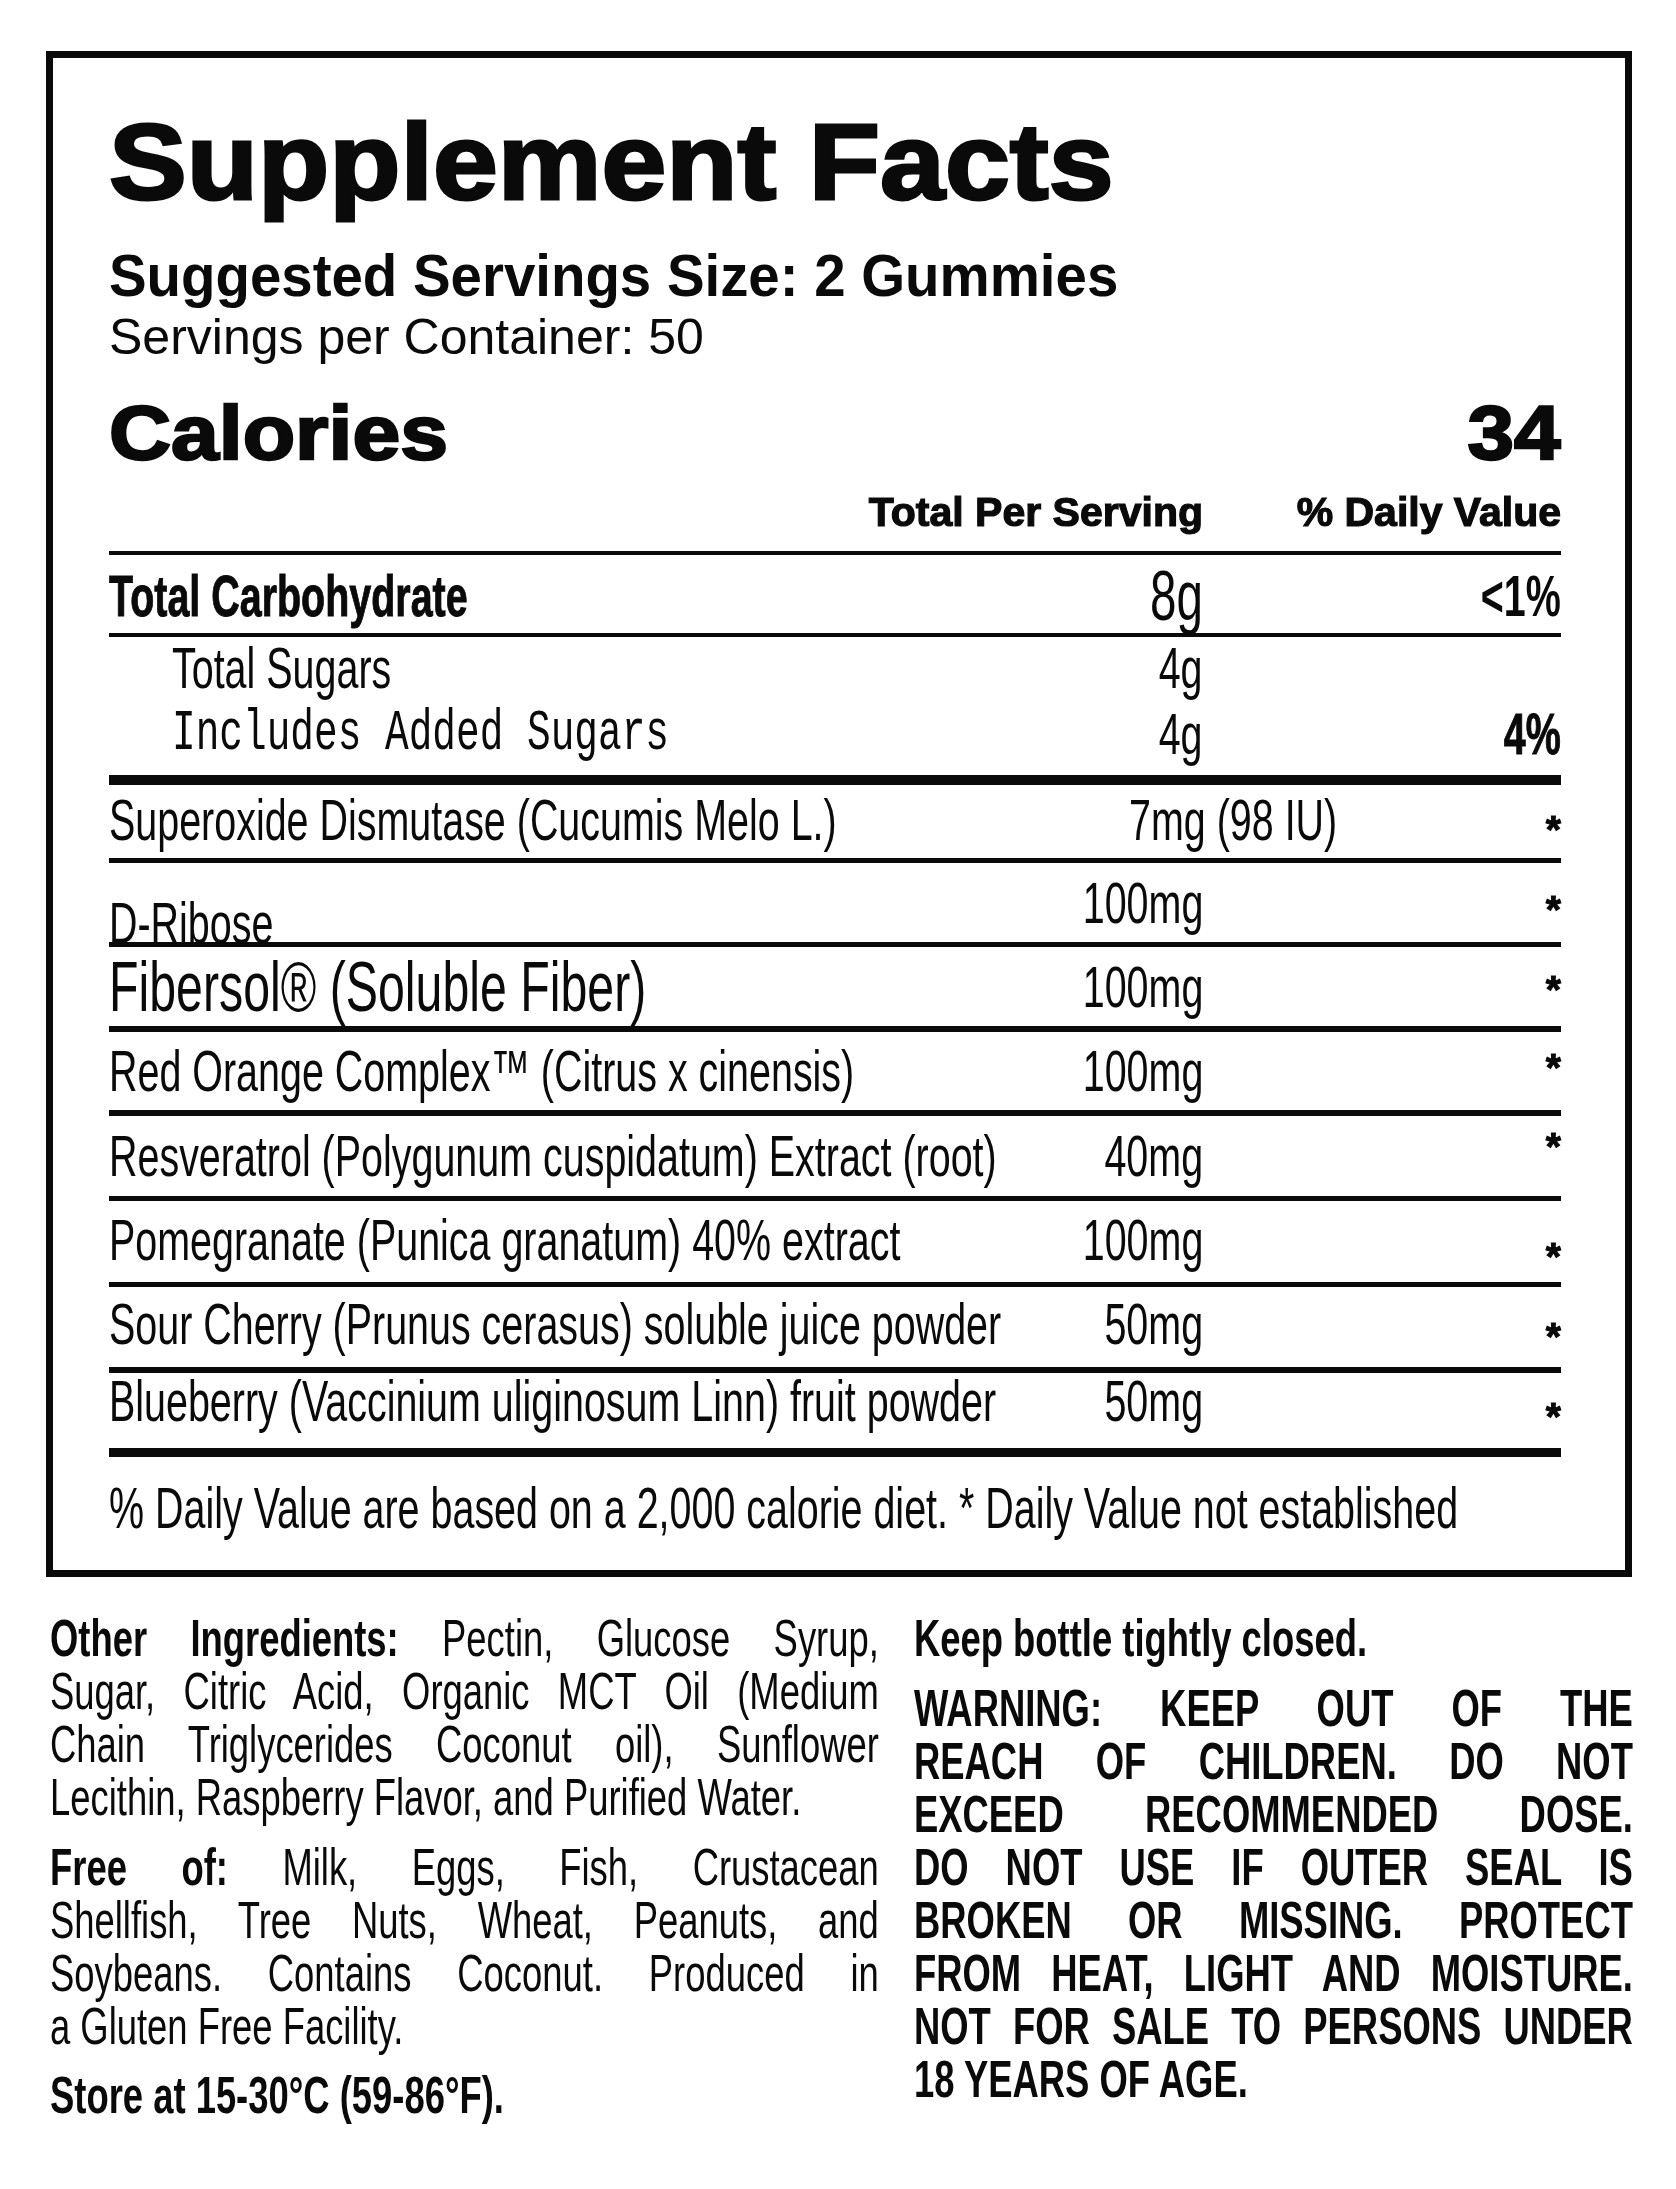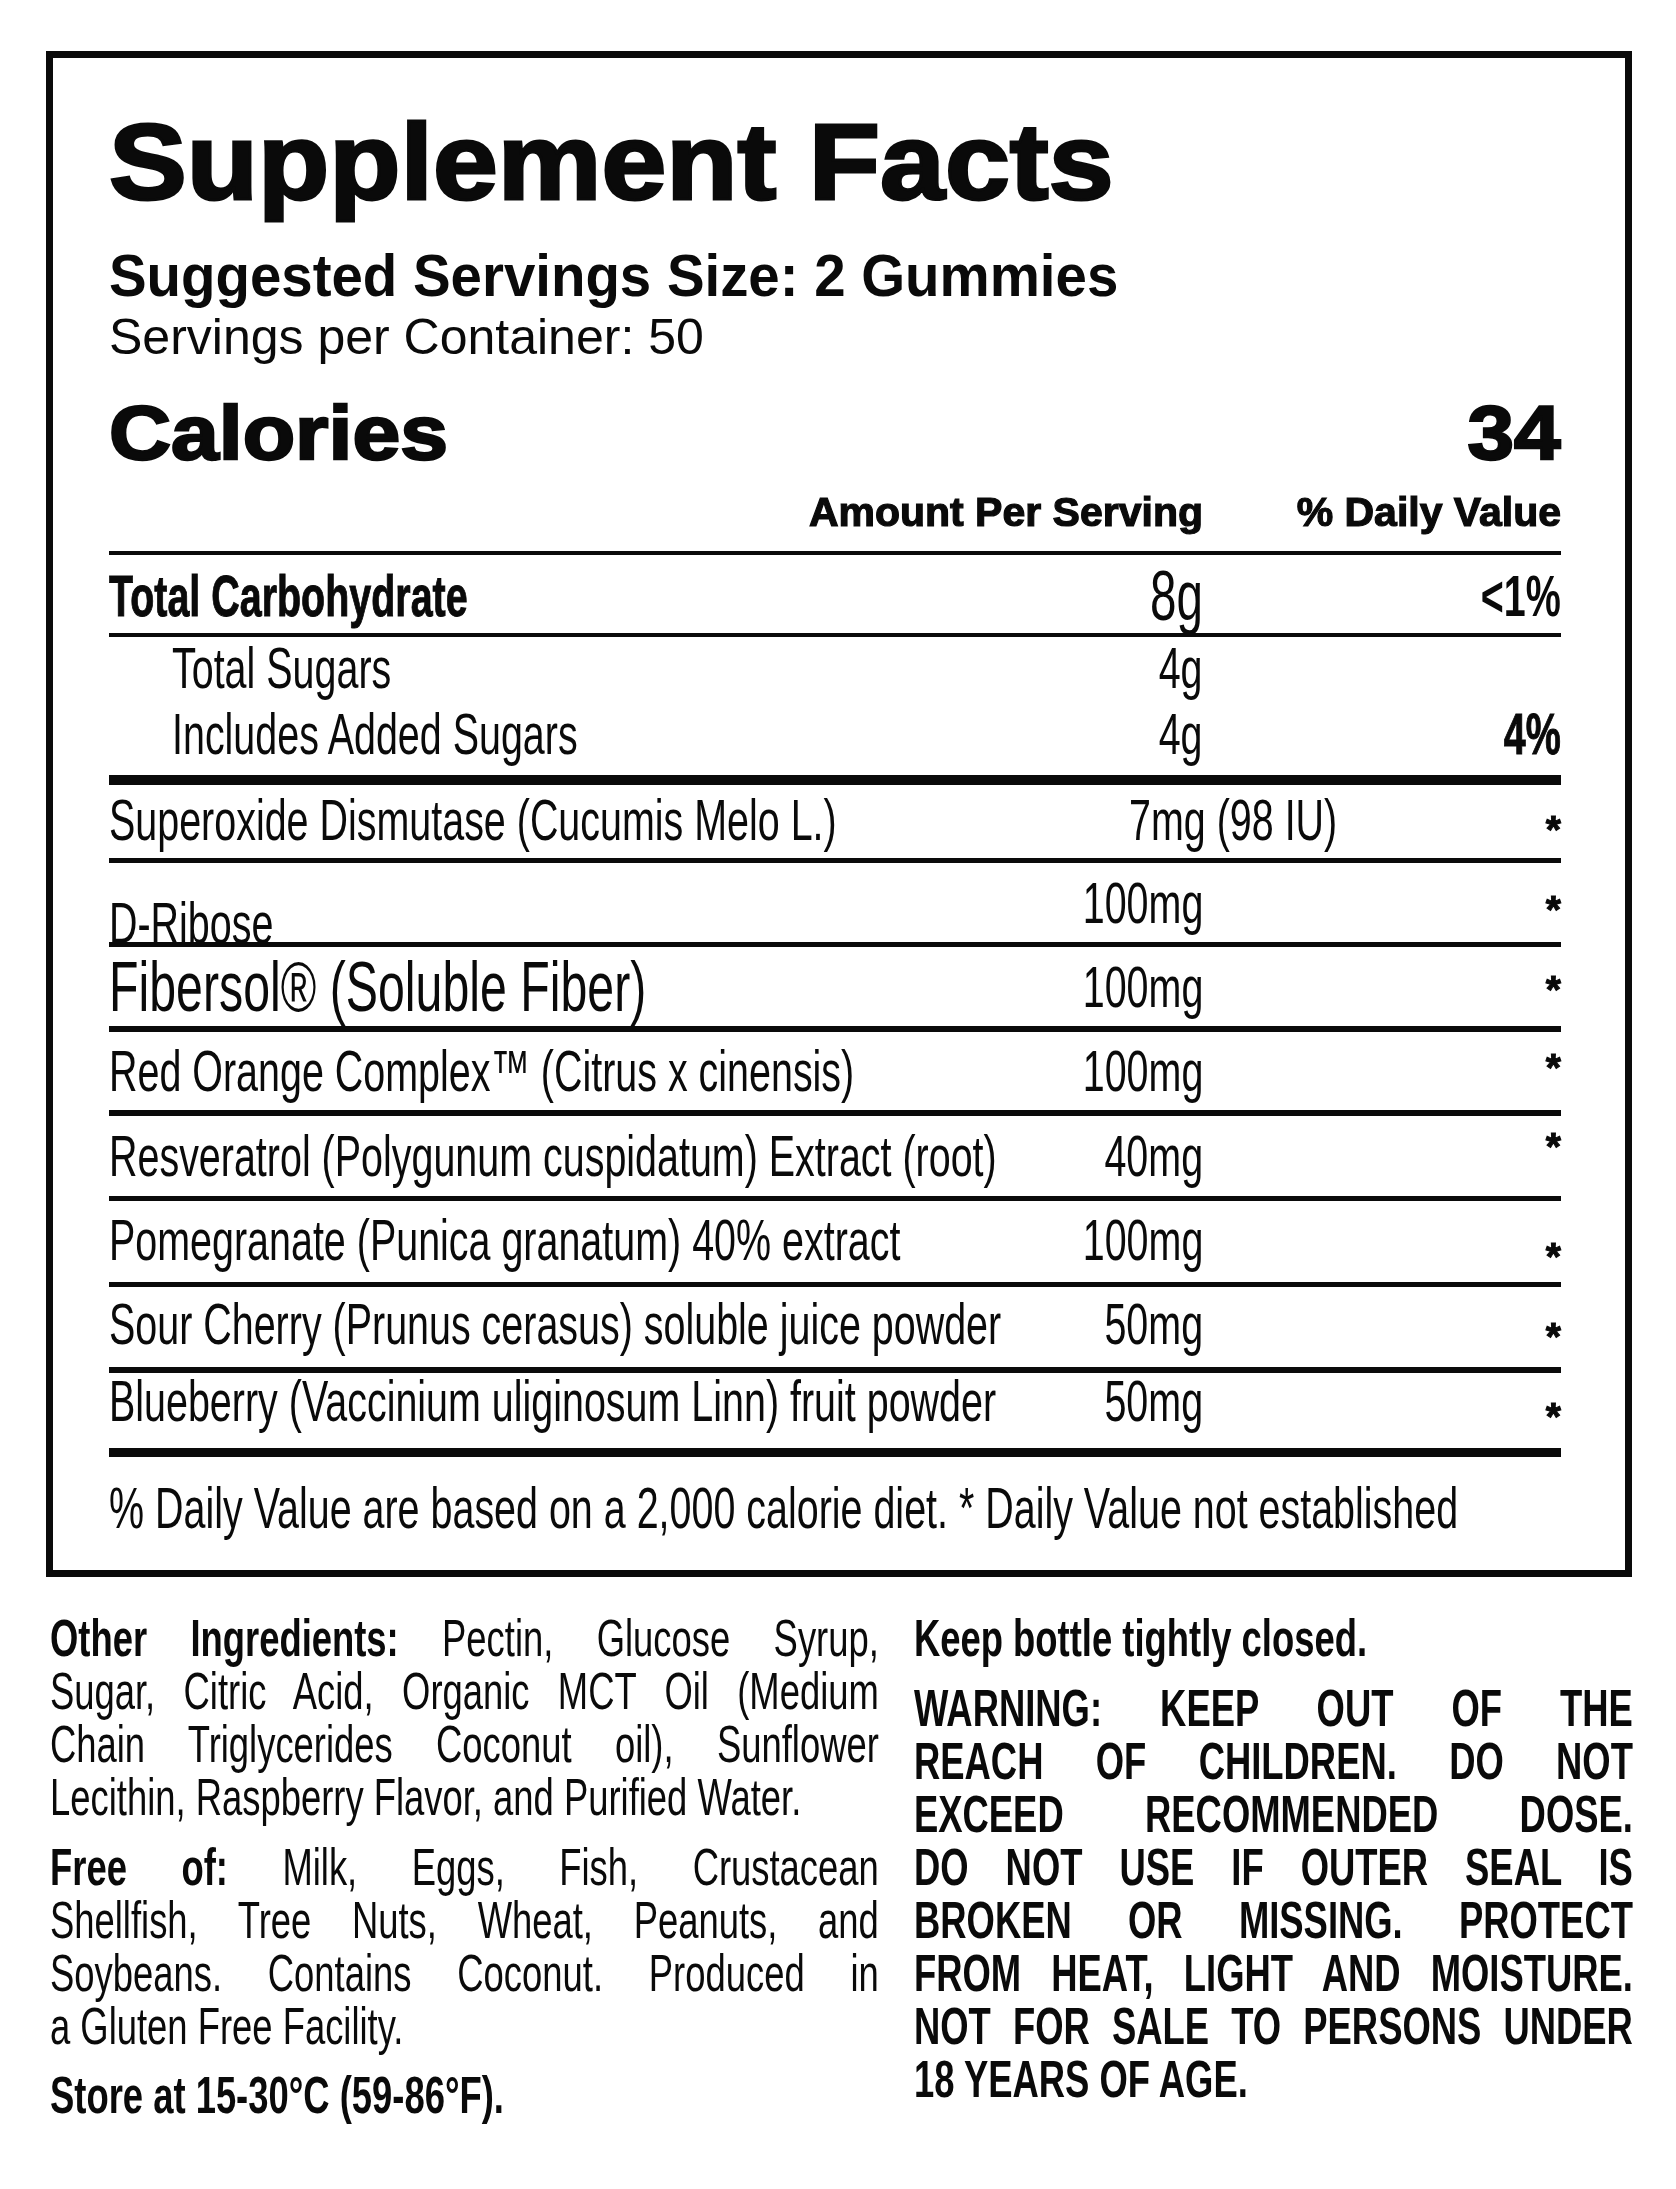--- a/index.html
+++ b/index.html
@@ -35,21 +35,21 @@
 </div>
 
 <div class="abs heavy" style="left:109px; top:395px; font-size:76px; line-height:76px; transform:scaleX(1.13); transform-origin:left center; -webkit-text-stroke:2.4px #0a0a0a;">
   <span>Calories</span>
 </div>
 <div class="abs heavy right" style="right:116px; top:395px; font-size:76px; line-height:76px; transform:scaleX(1.1); transform-origin:right center; -webkit-text-stroke:2.4px #0a0a0a;">
   <span>34</span>
 </div>
 
 <div class="abs heavy right" style="right:474px; top:492px; font-size:41px; line-height:41px; -webkit-text-stroke:1.2px #0a0a0a;">
-  <span>Amount Per Serving</span>
+  <span>Total Per Serving</span>
 </div>
 <div class="abs heavy right" style="right:116px; top:492px; font-size:41px; line-height:41px; -webkit-text-stroke:1.2px #0a0a0a;">
   <span>% Daily Value</span>
 </div>
 
 <div class="rule" style="top:551px; height:3.9px;"></div>
 
 <div class="abs" style="left:109px; top:567px; font-size:58px; line-height:58px;">
   <span class="cond b" style="-webkit-text-stroke:1px #0a0a0a;">Total Carbohydrate</span>
 </div>
@@ -62,21 +62,21 @@
 
 <div class="rule" style="top:633px; height:3.9px;"></div>
 
 <div class="abs" style="left:172px; top:639px; font-size:58px; line-height:58px;">
   <span class="cond">Total Sugars</span>
 </div>
 <div class="abs right" style="right:474px; top:639px; font-size:58px; line-height:58px;">
   <span class="cond-r">4g</span>
 </div>
 
-<div class="abs" style="left:172px; top:705px; font-size:58px; line-height:58px;">
+<div class="abs" style="left:172px; top:705px; font-size:58px; line-height:58px;font-family:Liberation Mono, monospace;">
   <span class="cond">Includes Added Sugars</span>
 </div>
 <div class="abs right" style="right:474px; top:705px; font-size:58px; line-height:58px;">
   <span class="cond-r">4g</span>
 </div>
 <div class="abs right b" style="right:116px; top:705px; font-size:58px; line-height:58px;">
   <span class="cond-r" style="-webkit-text-stroke:1px #0a0a0a;">4%</span>
 </div>
 
 <div class="rule" style="top:775px; height:9.7px;"></div>

